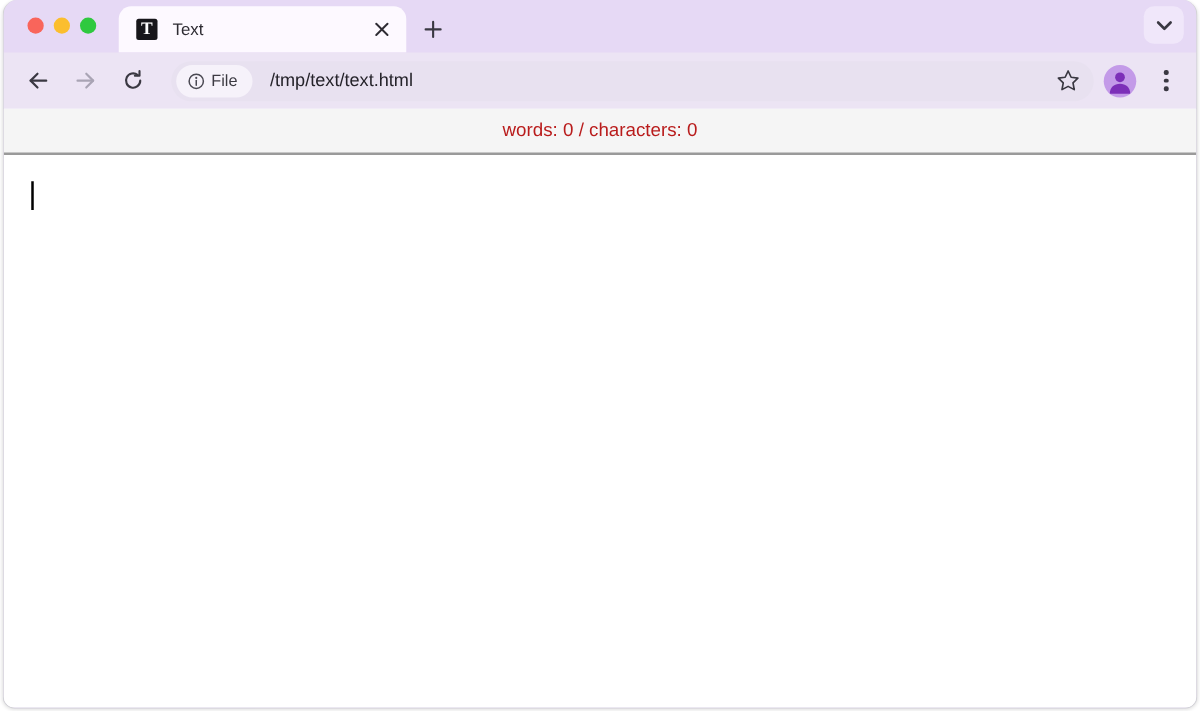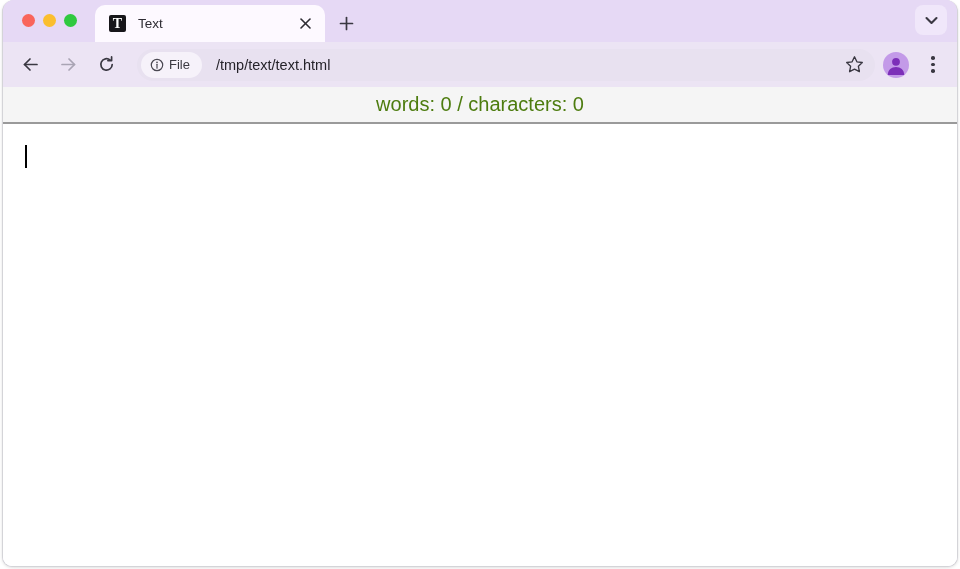--- a/index.html
+++ b/index.html
@@ -250,22 +250,22 @@
 
   .status-bar {
     height: 37px;
     background: #f5f5f5;
     border-bottom: 2px solid #9a9a9a;
     display: flex;
     align-items: center;
     justify-content: center;
   }
   .status-text {
-    font-size: 20px;
-    color: #4d7c0f;
+    font-size: 15px;
+    color: #b91c1c;
   }
 
   .editor {
     position: absolute;
     left: 0;
     right: 0;
     top: 39px;
     bottom: 0;
     background: #ffffff;
     padding: 20px;

